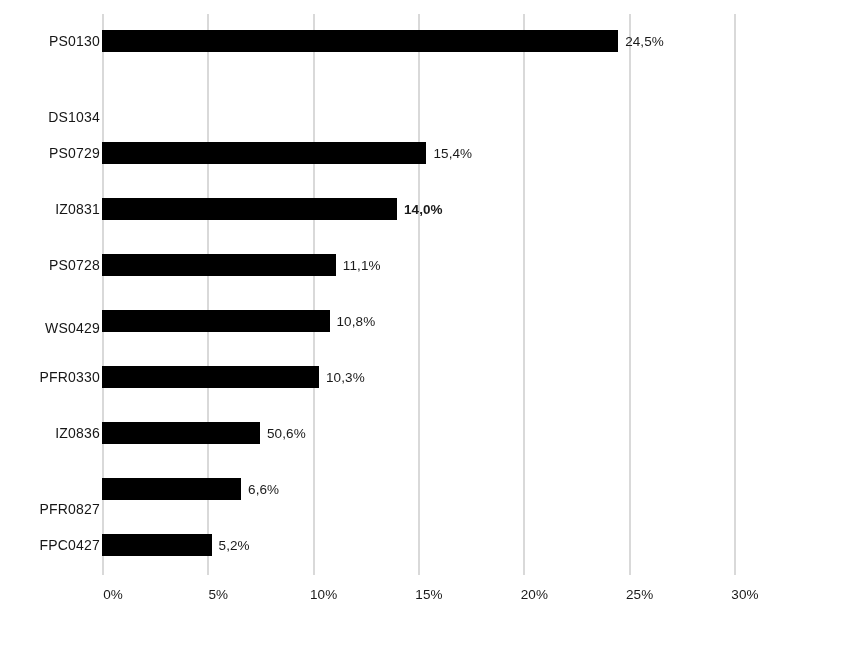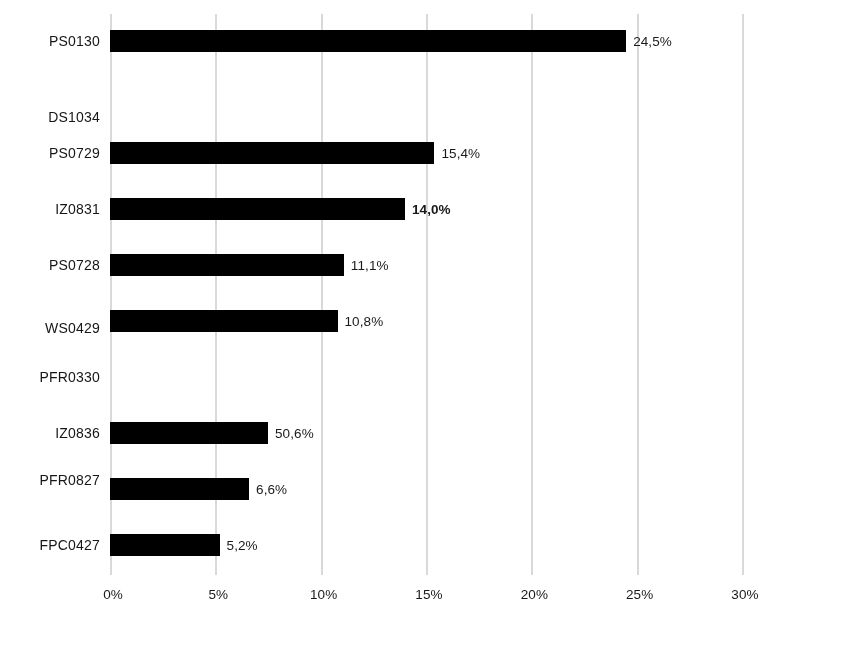--- a/index.html
+++ b/index.html
@@ -18,21 +18,21 @@
   #chart-root {
     position: relative;
     width: 860px;
     height: 666px;
     background: #ffffff;
   }
 
   
   #plot-area {
     position: absolute;
-    left: 110px;
+    left: 102px;
     top: 14px;
     width: 640px;
     height: 561px;
     text-align: center;
   }
 
   .gridline {
     position: absolute;
     top: 0;
     bottom: 0;
@@ -110,21 +110,21 @@
 
   <div id="y-axis-labels">
       <div class="cat-label" style="top: 16px;">PS0130</div>
       <div class="cat-label" style="top: 72px; margin-top: 20px;">DS1034</div>
       <div class="cat-label" style="top: 128px;">PS0729</div>
       <div class="cat-label" style="top: 184px;">IZ0831</div>
       <div class="cat-label" style="top: 240px;">PS0728</div>
       <div class="cat-label" style="top: 303px;">WS0429</div>
       <div class="cat-label" style="top: 352px;">PFR0330</div>
       <div class="cat-label" style="top: 408px; margin-left: 42px;">IZ0836</div>
-      <div class="cat-label" style="top: 455px;">PFR0827</div>
+      <div class="cat-label" style="top: 484px;">PFR0827</div>
       <div class="cat-label" style="top: 520px;">FPC0427</div>
     </div>
 
   <div id="plot-area">
       <div class="gridline" style="left: 0px;"></div>
       <div class="gridline" style="left: 105.333px;"></div>
       <div class="gridline" style="left: 210.667px;"></div>
       <div class="gridline" style="left: 316px;"></div>
       <div class="gridline" style="left: 421.333px;"></div>
       <div class="gridline" style="left: 526.667px;"></div>
@@ -142,20 +142,24 @@
         <span class="bar-value" style="left: 301.933px; font-weight: bold;">14,0%</span>
       </div>
       <div class="bar-row" style="top: 240px;">
         <div class="bar" style="width: 233.84px;"></div>
         <span class="bar-value" style="left: 240.84px;">11,1%</span>
       </div>
       <div class="bar-row" style="top: 296px;">
         <div class="bar" style="width: 227.52px;"></div>
         <span class="bar-value" style="left: 234.52px;">10,8%</span>
       </div>
+      <div class="bar-row" style="top: 352px;">
+        <div class="bar" style="width: 216.987px;"></div>
+        <span class="bar-value" style="left: 223.987px;">10,3%</span>
+      </div>
       <div class="bar-row" style="top: 408px;">
         <div class="bar" style="width: 158px;"></div>
         <span class="bar-value" style="left: 165px;">50,6%</span>
       </div>
       <div class="bar-row" style="top: 464px;">
         <div class="bar" style="width: 139.04px;"></div>
         <span class="bar-value" style="left: 146.04px;">6,6%</span>
       </div>
       <div class="bar-row" style="top: 520px;">
         <div class="bar" style="width: 109.547px;"></div>

